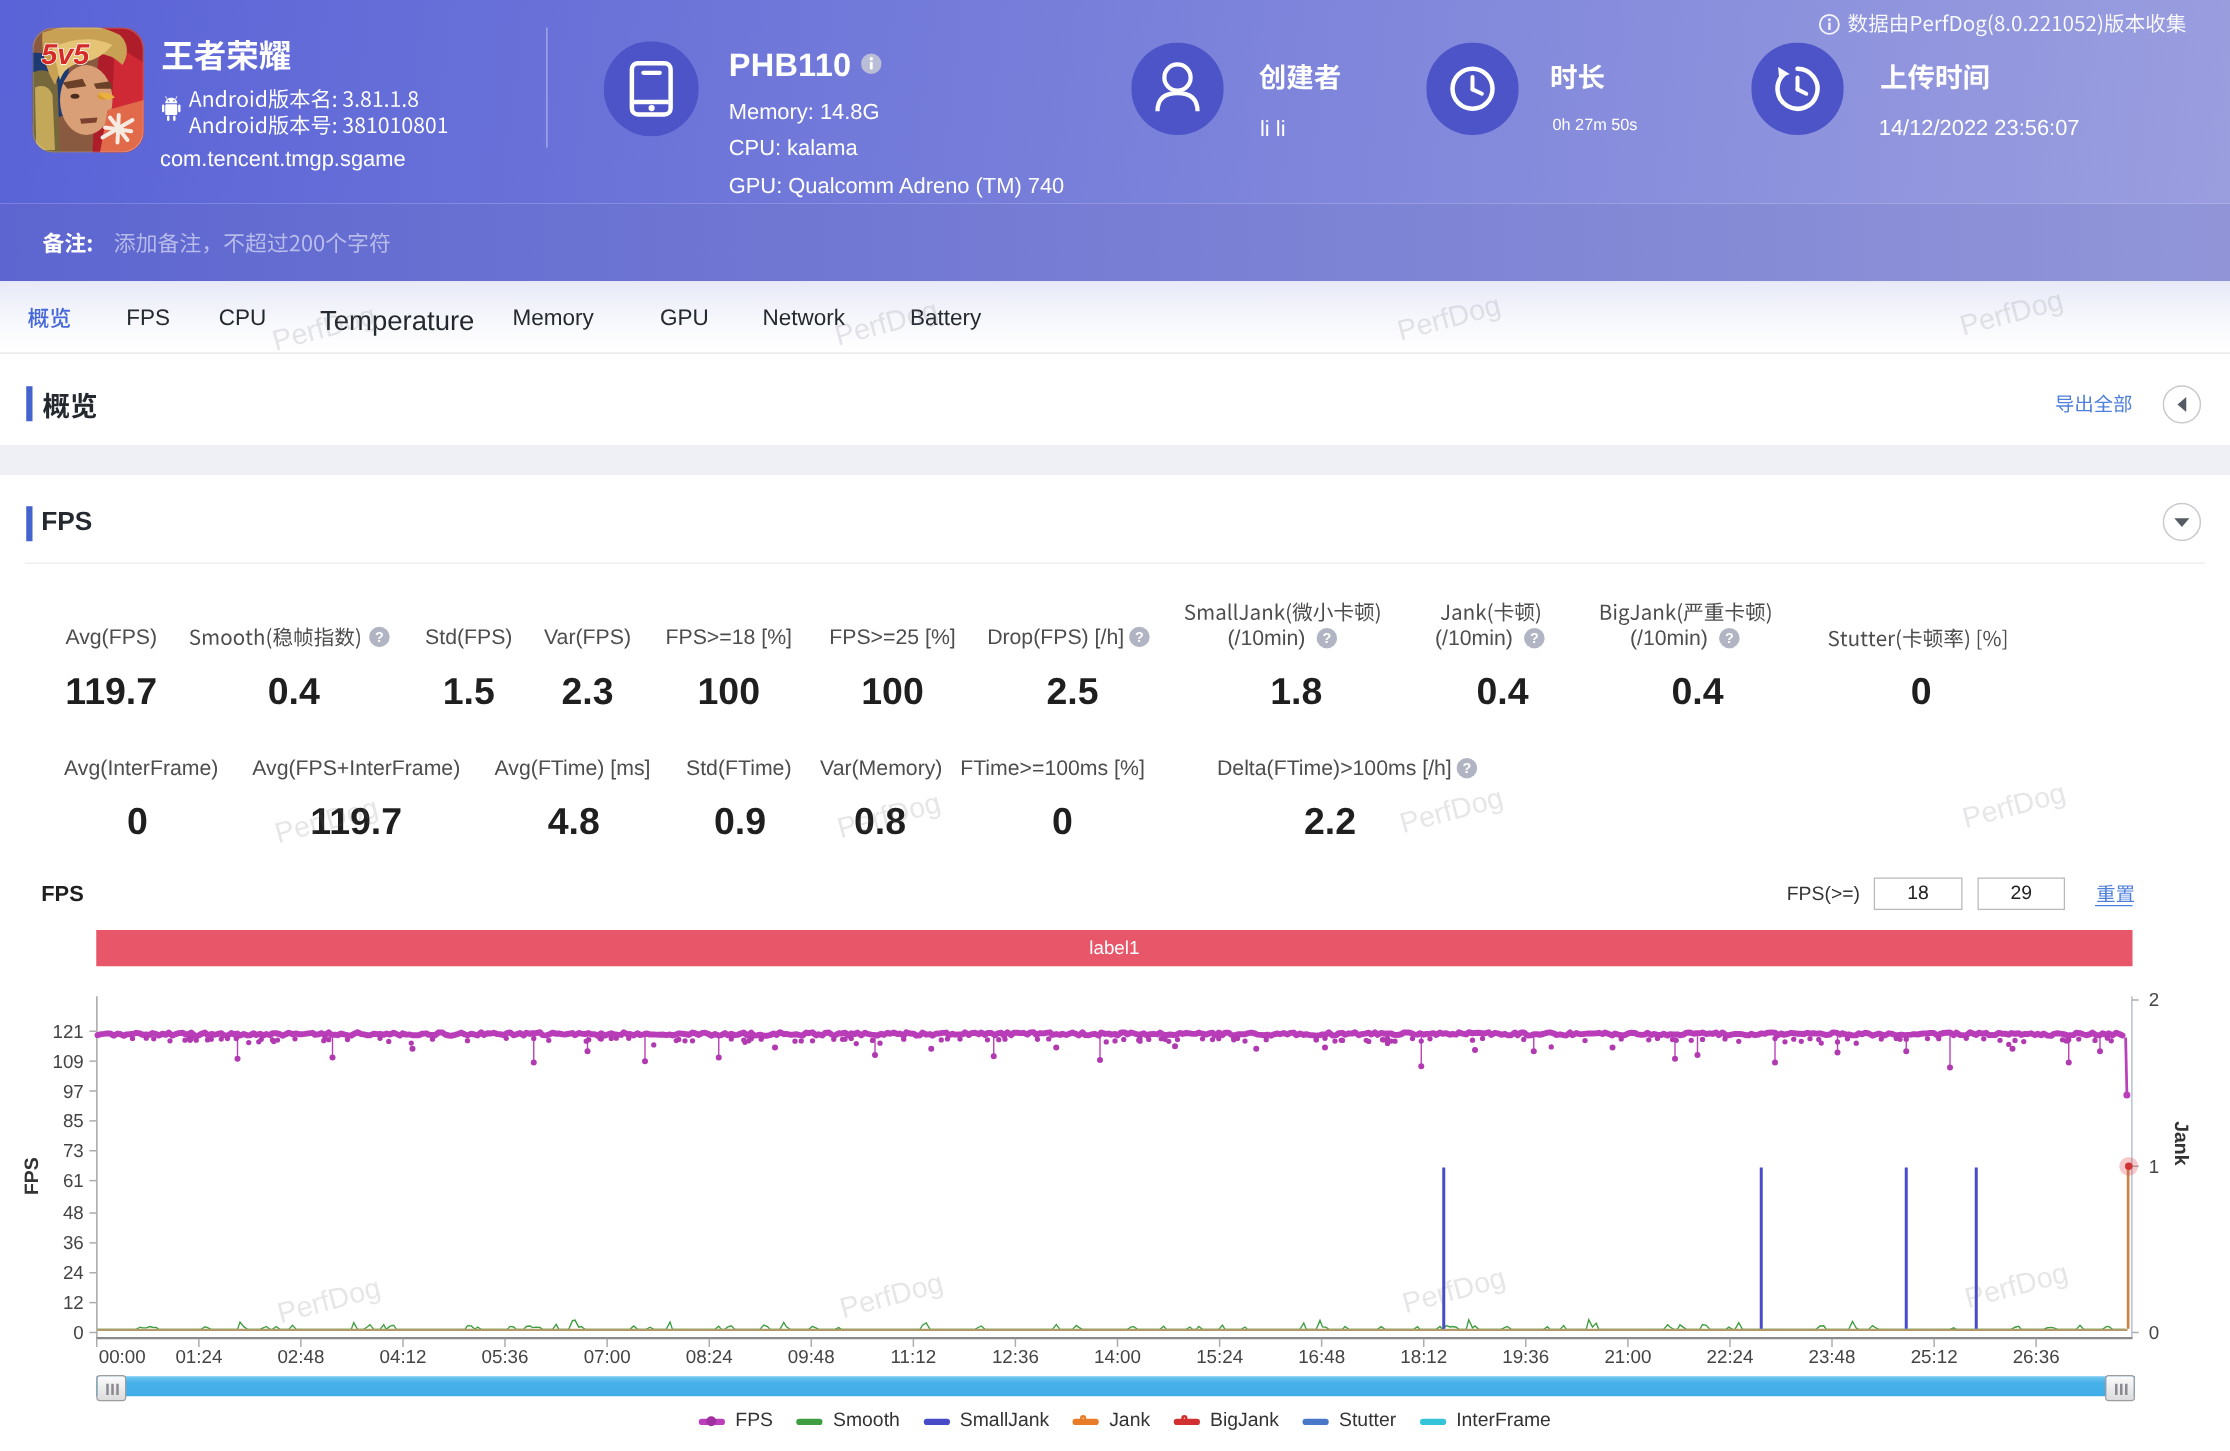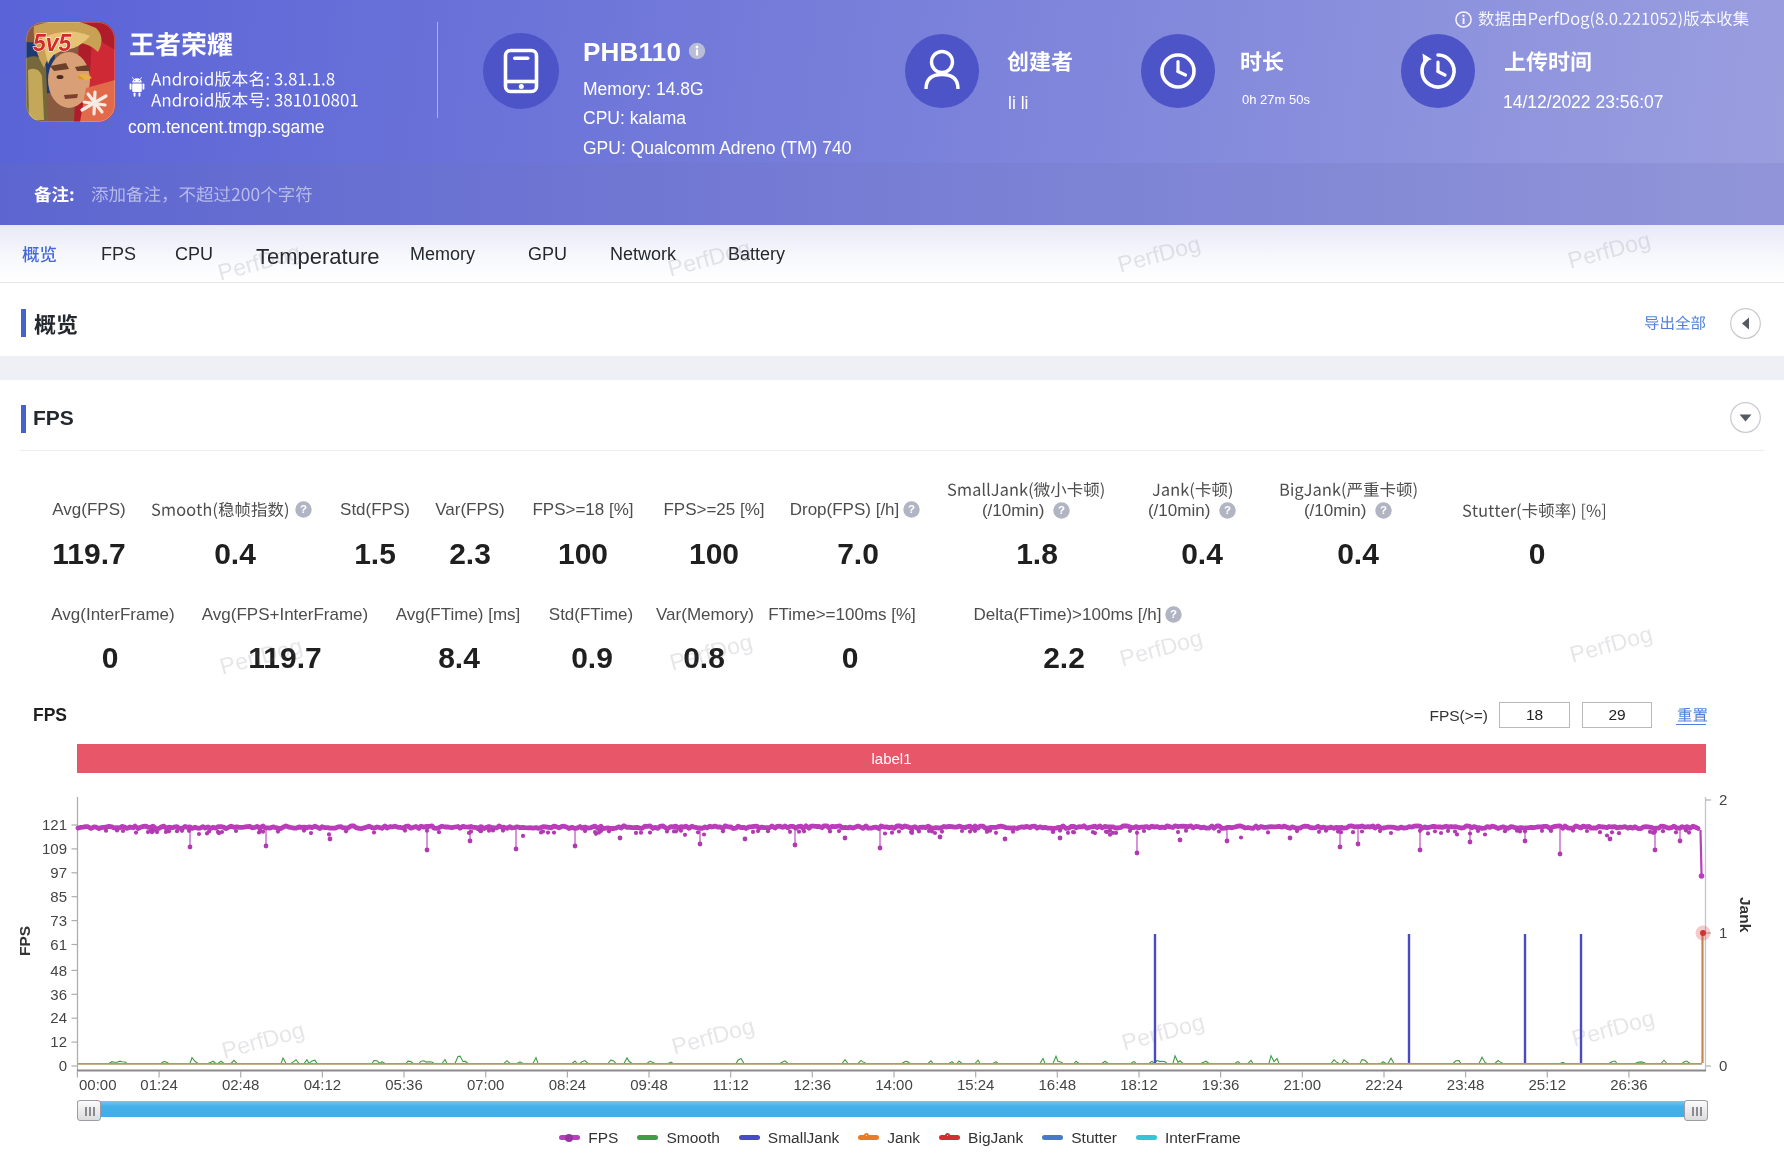--- a/index.html
+++ b/index.html
@@ -230,38 +230,38 @@
     </svg></div>
 <div class="abs" style="left:1460.5px;top:499.4px;height:23px;white-space:nowrap"><span style="display:inline-block;vertical-align:middle"><svg width="147" height="25" viewBox="0 0 147 25" style="display:block">
         <path transform="translate(1,17.8)" d="M5.0 0.2Q3.7 0.2 2.7 -0.3Q1.6 -0.8 0.8 -1.6L1.7 -2.6Q2.3 -1.9 3.2 -1.5Q4.1 -1.1 5.0 -1.1Q6.2 -1.1 6.9 -1.7Q7.6 -2.2 7.6 -3.1Q7.6 -3.7 7.3 -4.1Q7.0 -4.5 6.6 -4.7Q6.1 -5.0 5.5 -5.2L3.8 -6.0Q3.3 -6.2 2.7 -6.6Q2.1 -7.0 1.7 -7.6Q1.4 -8.2 1.4 -9.1Q1.4 -10.0 1.9 -10.8Q2.3 -11.5 3.2 -11.9Q4.1 -12.3 5.2 -12.3Q6.3 -12.3 7.2 -11.9Q8.1 -11.5 8.7 -10.8L7.9 -9.8Q7.4 -10.4 6.7 -10.7Q6.0 -11.0 5.2 -11.0Q4.1 -11.0 3.5 -10.5Q2.9 -10.0 2.9 -9.2Q2.9 -8.6 3.2 -8.3Q3.5 -7.9 4.0 -7.6Q4.4 -7.4 4.9 -7.2L6.6 -6.5Q7.3 -6.2 7.9 -5.7Q8.5 -5.3 8.8 -4.7Q9.1 -4.1 9.1 -3.2Q9.1 -2.3 8.6 -1.5Q8.1 -0.7 7.2 -0.2Q6.3 0.2 5.0 0.2Z M14.2 0.2Q13.2 0.2 12.7 -0.2Q12.1 -0.5 11.9 -1.2Q11.6 -1.9 11.6 -2.8V-7.7H10.3V-8.9L11.7 -9.0L11.9 -11.5H13.1V-9.0H15.6V-7.7H13.1V-2.7Q13.1 -1.9 13.4 -1.5Q13.7 -1.0 14.5 -1.0Q14.8 -1.0 15.0 -1.1Q15.3 -1.2 15.5 -1.2L15.8 -0.1Q15.5 0.0 15.0 0.1Q14.6 0.2 14.2 0.2Z M20.2 0.2Q18.8 0.2 18.1 -0.7Q17.5 -1.6 17.5 -3.3V-9.0H19.0V-3.5Q19.0 -2.2 19.4 -1.7Q19.8 -1.1 20.7 -1.1Q21.3 -1.1 21.9 -1.5Q22.4 -1.8 23.1 -2.6V-9.0H24.6V0.0H23.3L23.2 -1.4H23.2Q22.5 -0.7 21.8 -0.2Q21.1 0.2 20.2 0.2Z M30.4 0.2Q29.5 0.2 28.9 -0.2Q28.3 -0.5 28.1 -1.2Q27.9 -1.9 27.9 -2.8V-7.7H26.5V-8.9L27.9 -9.0L28.1 -11.5H29.4V-9.0H31.8V-7.7H29.4V-2.7Q29.4 -1.9 29.7 -1.5Q30.0 -1.0 30.8 -1.0Q31.0 -1.0 31.3 -1.1Q31.6 -1.2 31.8 -1.2L32.1 -0.1Q31.7 0.0 31.3 0.1Q30.8 0.2 30.4 0.2Z M36.6 0.2Q35.7 0.2 35.1 -0.2Q34.6 -0.5 34.3 -1.2Q34.1 -1.9 34.1 -2.8V-7.7H32.8V-8.9L34.2 -9.0L34.3 -11.5H35.6V-9.0H38.0V-7.7H35.6V-2.7Q35.6 -1.9 35.9 -1.5Q36.2 -1.0 37.0 -1.0Q37.2 -1.0 37.5 -1.1Q37.8 -1.2 38.0 -1.2L38.3 -0.1Q37.9 0.0 37.5 0.1Q37.1 0.2 36.6 0.2Z M43.7 0.2Q42.5 0.2 41.5 -0.3Q40.5 -0.9 40.0 -2.0Q39.4 -3.0 39.4 -4.5Q39.4 -5.6 39.7 -6.4Q40.0 -7.3 40.6 -7.9Q41.2 -8.5 41.9 -8.9Q42.6 -9.2 43.4 -9.2Q44.5 -9.2 45.3 -8.7Q46.1 -8.2 46.6 -7.2Q47.0 -6.3 47.0 -5.0Q47.0 -4.7 47.0 -4.5Q46.9 -4.3 46.9 -4.1H40.9Q40.9 -3.2 41.3 -2.5Q41.7 -1.8 42.3 -1.4Q43.0 -1.0 43.8 -1.0Q44.5 -1.0 45.0 -1.2Q45.6 -1.4 46.1 -1.7L46.6 -0.7Q46.0 -0.3 45.3 -0.0Q44.6 0.2 43.7 0.2ZM40.9 -5.2H45.7Q45.7 -6.6 45.1 -7.3Q44.5 -8.0 43.4 -8.0Q42.8 -8.0 42.2 -7.7Q41.7 -7.3 41.3 -6.7Q41.0 -6.1 40.9 -5.2Z M49.2 0.0V-9.0H50.4L50.6 -7.3H50.6Q51.1 -8.2 51.7 -8.7Q52.4 -9.2 53.2 -9.2Q53.5 -9.2 53.7 -9.1Q53.9 -9.1 54.1 -9.0L53.8 -7.7Q53.6 -7.8 53.4 -7.8Q53.2 -7.8 53.0 -7.8Q52.4 -7.8 51.8 -7.4Q51.2 -6.9 50.7 -5.8V0.0Z M58.0 3.2Q56.9 1.4 56.2 -0.7Q55.6 -2.7 55.6 -5.1Q55.6 -7.6 56.2 -9.6Q56.9 -11.6 58.0 -13.5L58.9 -13.1Q57.9 -11.3 57.4 -9.3Q56.8 -7.2 56.8 -5.1Q56.8 -3.0 57.4 -1.0Q57.9 1.1 58.9 2.8Z M60.5 -7.8H75.3V-6.6H60.5ZM67.7 -11.5H73.6V-10.3H67.7ZM66.9 -13.9H68.2V-7.2H66.9ZM66.9 -7.0H68.2V1.3H66.9ZM68.5 -3.8 69.1 -4.8Q69.7 -4.5 70.5 -4.2Q71.3 -3.9 72.0 -3.6Q72.8 -3.3 73.4 -3.0Q74.1 -2.7 74.6 -2.5L73.9 -1.4Q73.4 -1.6 72.8 -1.9Q72.1 -2.3 71.4 -2.6Q70.6 -2.9 69.9 -3.2Q69.1 -3.6 68.5 -3.8Z M76.9 -11.8H83.7V-10.7H76.9ZM77.3 -9.4H78.3V-5.1H82.5V-9.4H83.6V-4.0H77.3ZM79.8 0.9Q79.8 0.7 79.7 0.5Q79.6 0.3 79.4 0.1Q79.3 -0.1 79.2 -0.2Q79.4 -0.3 79.6 -0.6Q79.9 -0.9 79.9 -1.4V-13.8H81.0V-0.3Q81.0 -0.3 80.8 -0.2Q80.6 -0.1 80.4 0.1Q80.2 0.3 80.0 0.5Q79.8 0.7 79.8 0.9ZM79.8 0.9 79.7 -0.3 80.2 -0.8 83.7 -2.4Q83.7 -2.1 83.8 -1.8Q83.9 -1.5 83.9 -1.3Q82.7 -0.7 81.9 -0.3Q81.2 0.0 80.7 0.3Q80.3 0.5 80.1 0.6Q79.9 0.7 79.8 0.9ZM84.2 -13.0H91.8V-11.9H84.2ZM87.6 -12.5 88.7 -12.2Q88.5 -11.5 88.3 -10.8Q88.0 -10.2 87.8 -9.7L86.8 -9.9Q86.9 -10.3 87.1 -10.7Q87.2 -11.2 87.4 -11.6Q87.5 -12.1 87.6 -12.5ZM84.8 -10.2H91.2V-2.6H90.1V-9.2H85.9V-2.6H84.8ZM87.5 -8.3H88.6Q88.6 -6.2 88.4 -4.6Q88.3 -3.1 87.8 -1.9Q87.3 -0.8 86.4 0.0Q85.5 0.8 83.9 1.3Q83.8 1.1 83.6 0.8Q83.4 0.6 83.2 0.4Q84.7 -0.0 85.6 -0.7Q86.4 -1.4 86.8 -2.5Q87.2 -3.5 87.3 -4.9Q87.5 -6.4 87.5 -8.3ZM88.1 -1.5 88.8 -2.2Q89.3 -1.8 89.9 -1.3Q90.6 -0.9 91.1 -0.4Q91.7 0.1 92.0 0.5L91.3 1.3Q91.0 0.9 90.4 0.4Q89.9 -0.1 89.3 -0.6Q88.7 -1.1 88.1 -1.5Z M100.2 -4.7H101.6V1.3H100.2ZM93.5 -3.3H108.3V-2.2H93.5ZM93.8 -12.4H108.2V-11.2H93.8ZM106.3 -10.6 107.4 -10.0Q106.8 -9.4 106.1 -8.9Q105.5 -8.3 104.9 -7.9L104.0 -8.5Q104.4 -8.8 104.8 -9.1Q105.2 -9.5 105.6 -9.9Q106.0 -10.3 106.3 -10.6ZM101.7 -7.3 102.7 -7.7Q103.0 -7.3 103.4 -6.8Q103.8 -6.3 104.1 -5.8Q104.4 -5.3 104.6 -4.9L103.6 -4.5Q103.5 -4.8 103.2 -5.3Q102.9 -5.8 102.5 -6.4Q102.1 -6.9 101.7 -7.3ZM93.6 -5.6Q94.3 -5.9 95.4 -6.4Q96.5 -6.9 97.7 -7.4L97.9 -6.5Q97.0 -6.0 96.0 -5.5Q95.0 -5.0 94.2 -4.6ZM94.1 -9.9 94.9 -10.6Q95.3 -10.3 95.8 -10.0Q96.3 -9.6 96.7 -9.3Q97.2 -9.0 97.4 -8.7L96.6 -7.9Q96.3 -8.2 95.9 -8.6Q95.5 -8.9 95.0 -9.3Q94.5 -9.6 94.1 -9.9ZM103.8 -6.7 104.7 -7.4Q105.3 -7.1 105.9 -6.7Q106.5 -6.3 107.1 -5.9Q107.6 -5.5 108.0 -5.1L107.1 -4.4Q106.7 -4.7 106.2 -5.1Q105.6 -5.5 105.0 -6.0Q104.4 -6.4 103.8 -6.7ZM98.2 -8.0Q98.2 -8.1 98.1 -8.3Q98.1 -8.5 98.0 -8.7Q97.9 -8.9 97.9 -9.0Q98.1 -9.1 98.2 -9.2Q98.4 -9.3 98.6 -9.6Q98.8 -9.7 99.1 -10.1Q99.4 -10.5 99.7 -11.0Q100.1 -11.5 100.4 -12.1L101.4 -11.6Q100.9 -10.8 100.2 -10.0Q99.6 -9.1 98.9 -8.6V-8.5Q98.9 -8.5 98.8 -8.5Q98.7 -8.4 98.6 -8.4Q98.4 -8.3 98.3 -8.2Q98.2 -8.1 98.2 -8.0ZM98.2 -8.0 98.2 -8.8 98.8 -9.2 102.1 -9.4Q102.0 -9.2 101.9 -8.9Q101.9 -8.6 101.8 -8.4Q100.8 -8.3 100.1 -8.2Q99.4 -8.2 99.1 -8.1Q98.7 -8.1 98.5 -8.1Q98.3 -8.0 98.2 -8.0ZM97.9 -4.7Q97.9 -4.8 97.8 -5.0Q97.8 -5.2 97.7 -5.4Q97.6 -5.6 97.6 -5.8Q97.8 -5.8 98.2 -6.0Q98.5 -6.2 98.9 -6.6Q99.1 -6.8 99.6 -7.2Q100.0 -7.6 100.6 -8.2Q101.2 -8.7 101.7 -9.4Q102.3 -10.0 102.9 -10.7L103.9 -10.1Q102.6 -8.7 101.3 -7.5Q100.0 -6.2 98.6 -5.3V-5.2Q98.6 -5.2 98.5 -5.2Q98.4 -5.1 98.3 -5.0Q98.1 -5.0 98.0 -4.9Q97.9 -4.8 97.9 -4.7ZM97.9 -4.7 97.9 -5.5 98.5 -5.9 103.6 -6.3Q103.5 -6.1 103.5 -5.8Q103.5 -5.5 103.5 -5.4Q101.8 -5.2 100.7 -5.1Q99.7 -5.0 99.1 -4.9Q98.5 -4.8 98.3 -4.8Q98.0 -4.7 97.9 -4.7ZM99.8 -13.7 101.0 -14.0Q101.4 -13.6 101.7 -13.1Q102.0 -12.6 102.1 -12.2L100.9 -11.8Q100.7 -12.2 100.4 -12.7Q100.1 -13.2 99.8 -13.7Z M110.8 3.2 109.9 2.8Q110.9 1.1 111.4 -1.0Q112.0 -3.0 112.0 -5.1Q112.0 -7.2 111.4 -9.3Q110.9 -11.3 109.9 -13.1L110.8 -13.5Q111.9 -11.6 112.6 -9.6Q113.2 -7.6 113.2 -5.1Q113.2 -2.7 112.6 -0.7Q111.9 1.4 110.8 3.2Z M120.2 2.8V-13.1H123.4V-12.2H121.3V1.9H123.4V2.8Z M127.4 -4.7Q126.6 -4.7 125.9 -5.1Q125.3 -5.6 125.0 -6.5Q124.6 -7.3 124.6 -8.5Q124.6 -9.7 125.0 -10.6Q125.3 -11.4 125.9 -11.9Q126.6 -12.3 127.4 -12.3Q128.2 -12.3 128.8 -11.9Q129.5 -11.4 129.8 -10.6Q130.1 -9.7 130.1 -8.5Q130.1 -7.3 129.8 -6.5Q129.5 -5.6 128.8 -5.1Q128.2 -4.7 127.4 -4.7ZM127.4 -5.6Q128.1 -5.6 128.6 -6.3Q129.0 -7.1 129.0 -8.5Q129.0 -10.0 128.6 -10.7Q128.1 -11.4 127.4 -11.4Q126.7 -11.4 126.2 -10.7Q125.8 -10.0 125.8 -8.5Q125.8 -7.1 126.2 -6.3Q126.7 -5.6 127.4 -5.6ZM127.7 0.2 134.4 -12.3H135.4L128.8 0.2ZM135.8 0.2Q135.0 0.2 134.4 -0.2Q133.8 -0.7 133.4 -1.5Q133.1 -2.4 133.1 -3.6Q133.1 -4.8 133.4 -5.7Q133.8 -6.5 134.4 -7.0Q135.0 -7.4 135.8 -7.4Q136.6 -7.4 137.3 -7.0Q137.9 -6.5 138.2 -5.7Q138.6 -4.8 138.6 -3.6Q138.6 -2.4 138.2 -1.5Q137.9 -0.7 137.3 -0.2Q136.6 0.2 135.8 0.2ZM135.8 -0.7Q136.5 -0.7 137.0 -1.4Q137.4 -2.2 137.4 -3.6Q137.4 -5.1 137.0 -5.8Q136.5 -6.5 135.8 -6.5Q135.1 -6.5 134.7 -5.8Q134.2 -5.1 134.2 -3.6Q134.2 -2.2 134.7 -1.4Q135.1 -0.7 135.8 -0.7Z M139.8 2.8V1.9H141.9V-12.2H139.8V-13.1H143.0V2.8Z" fill="#4d4d4d"></path>
       </svg></span></div>
 <div class="abs ctr" style="left:-11.0px;top:537px;width:200px;height:34px;font-size:30px;font-weight:bold;color:#1f1f1f;line-height:34px">119.7</div>
 <div class="abs ctr" style="left:135.0px;top:537px;width:200px;height:34px;font-size:30px;font-weight:bold;color:#1f1f1f;line-height:34px">0.4</div>
 <div class="abs ctr" style="left:275.0px;top:537px;width:200px;height:34px;font-size:30px;font-weight:bold;color:#1f1f1f;line-height:34px">1.5</div>
 <div class="abs ctr" style="left:370.0px;top:537px;width:200px;height:34px;font-size:30px;font-weight:bold;color:#1f1f1f;line-height:34px">2.3</div>
 <div class="abs ctr" style="left:483.0px;top:537px;width:200px;height:34px;font-size:30px;font-weight:bold;color:#1f1f1f;line-height:34px">100</div>
 <div class="abs ctr" style="left:614.0px;top:537px;width:200px;height:34px;font-size:30px;font-weight:bold;color:#1f1f1f;line-height:34px">100</div>
-<div class="abs ctr" style="left:758.0px;top:537px;width:200px;height:34px;font-size:30px;font-weight:bold;color:#1f1f1f;line-height:34px">7.0</div>
+<div class="abs ctr" style="left:758.0px;top:537px;width:200px;height:34px;font-size:30px;font-weight:bold;color:#1f1f1f;line-height:34px">2.5</div>
 <div class="abs ctr" style="left:937.0px;top:537px;width:200px;height:34px;font-size:30px;font-weight:bold;color:#1f1f1f;line-height:34px">1.8</div>
 <div class="abs ctr" style="left:1102.0px;top:537px;width:200px;height:34px;font-size:30px;font-weight:bold;color:#1f1f1f;line-height:34px">0.4</div>
 <div class="abs ctr" style="left:1258.0px;top:537px;width:200px;height:34px;font-size:30px;font-weight:bold;color:#1f1f1f;line-height:34px">0.4</div>
 <div class="abs ctr" style="left:1437.0px;top:537px;width:200px;height:34px;font-size:30px;font-weight:bold;color:#1f1f1f;line-height:34px">0</div>
 <div class="abs ctr" style="left:-2.0px;top:604px;width:230px;height:22px;font-size:17px;color:#4d4d4d;line-height:22px">Avg(InterFrame)</div>
 <div class="abs ctr" style="left:170.0px;top:604px;width:230px;height:22px;font-size:17px;color:#4d4d4d;line-height:22px">Avg(FPS+InterFrame)</div>
 <div class="abs ctr" style="left:343.0px;top:604px;width:230px;height:22px;font-size:17px;color:#4d4d4d;line-height:22px">Avg(FTime) [ms]</div>
 <div class="abs ctr" style="left:476.0px;top:604px;width:230px;height:22px;font-size:17px;color:#4d4d4d;line-height:22px">Std(FTime)</div>
 <div class="abs ctr" style="left:590.0px;top:604px;width:230px;height:22px;font-size:17px;color:#4d4d4d;line-height:22px">Var(Memory)</div>
 <div class="abs ctr" style="left:727.0px;top:604px;width:230px;height:22px;font-size:17px;color:#4d4d4d;line-height:22px">FTime&gt;=100ms [%]</div>
 <div class="abs ctr" style="left:938.0px;top:604px;width:280px;height:22px;font-size:17px;color:#4d4d4d;line-height:22px">Delta(FTime)&gt;100ms [/h]<svg width="17" height="17" viewBox="0 0 17 17" style="vertical-align:-3px;margin-left:4px">
       <circle cx="8.5" cy="8.5" r="8.2" fill="#b1b4c2"></circle>
       <text x="8.5" y="12.4" text-anchor="middle" font-size="11.5" font-weight="bold" fill="#fff">?</text>
     </svg></div>
 <div class="abs ctr" style="left:10.0px;top:641px;width:200px;height:34px;font-size:30px;font-weight:bold;color:#1f1f1f;line-height:34px">0</div>
 <div class="abs ctr" style="left:185.0px;top:641px;width:200px;height:34px;font-size:30px;font-weight:bold;color:#1f1f1f;line-height:34px">119.7</div>
-<div class="abs ctr" style="left:359.0px;top:641px;width:200px;height:34px;font-size:30px;font-weight:bold;color:#1f1f1f;line-height:34px">8.4</div>
+<div class="abs ctr" style="left:359.0px;top:641px;width:200px;height:34px;font-size:30px;font-weight:bold;color:#1f1f1f;line-height:34px">4.8</div>
 <div class="abs ctr" style="left:492.0px;top:641px;width:200px;height:34px;font-size:30px;font-weight:bold;color:#1f1f1f;line-height:34px">0.9</div>
 <div class="abs ctr" style="left:604.0px;top:641px;width:200px;height:34px;font-size:30px;font-weight:bold;color:#1f1f1f;line-height:34px">0.8</div>
 <div class="abs ctr" style="left:750.0px;top:641px;width:200px;height:34px;font-size:30px;font-weight:bold;color:#1f1f1f;line-height:34px">0</div>
 <div class="abs ctr" style="left:964.0px;top:641px;width:200px;height:34px;font-size:30px;font-weight:bold;color:#1f1f1f;line-height:34px">2.2</div>
 <div class="abs" style="left:33px;top:705px;font-size:17.5px;font-weight:bold;color:#1f1f1f">FPS</div>
 <div class="abs" style="left:1408px;top:707px;width:80px;text-align:right;font-size:15.5px;color:#333">FPS(&gt;=)</div>
 <div class="abs ctr" style="left:1499px;top:702px;width:71px;height:26px;border:1px solid #b9b9bd;font-size:15.5px;color:#222;line-height:24px;background:#fff">18</div>
 <div class="abs ctr" style="left:1582px;top:702px;width:70px;height:26px;border:1px solid #b9b9bd;font-size:15.5px;color:#222;line-height:24px;background:#fff">29</div>
 <div style="position:absolute;left:1676.0px;top:704.1px;width:33px;height:23px">
     <svg width="33" height="23" viewBox="0 0 33 23" style="display:block">

